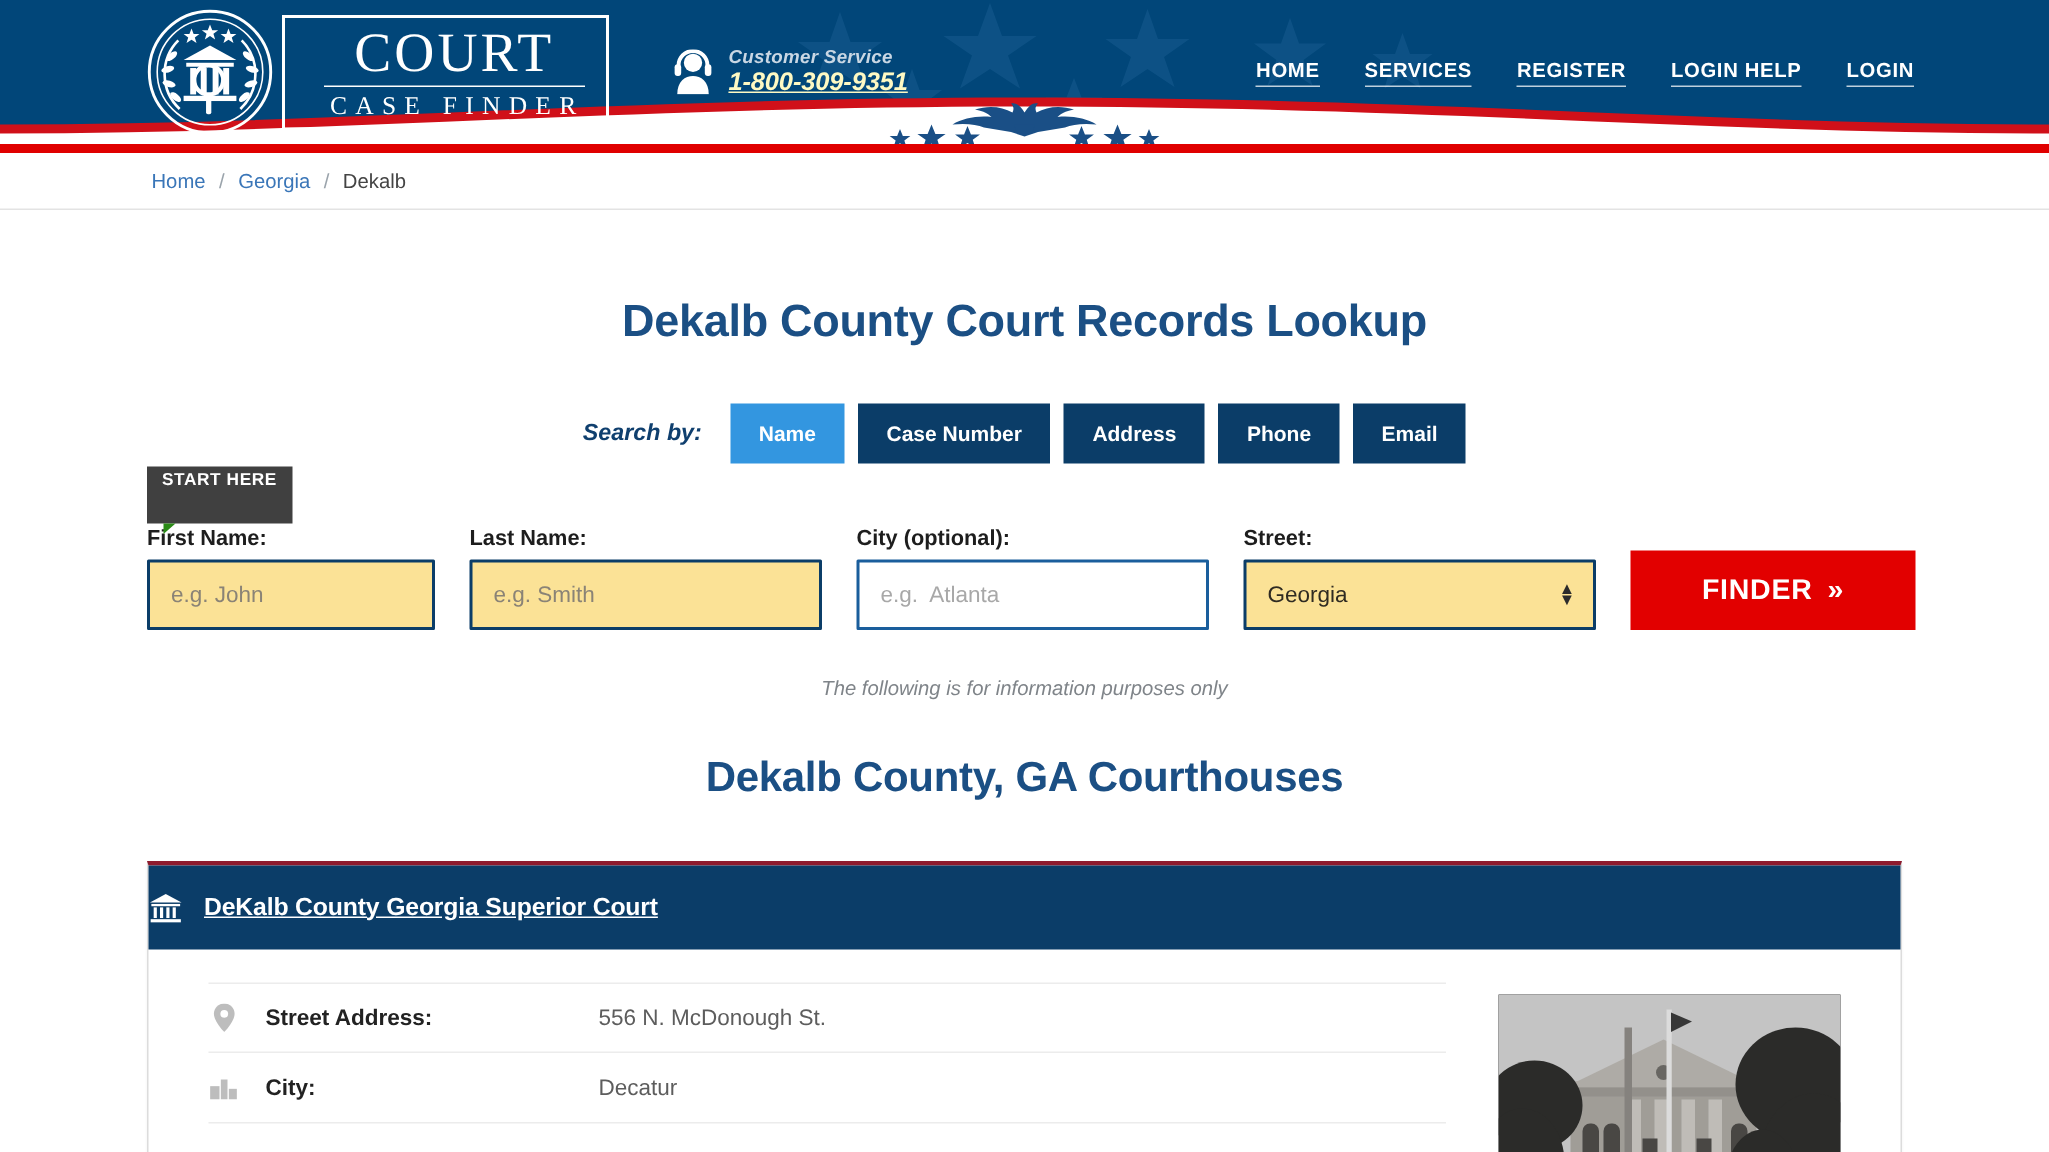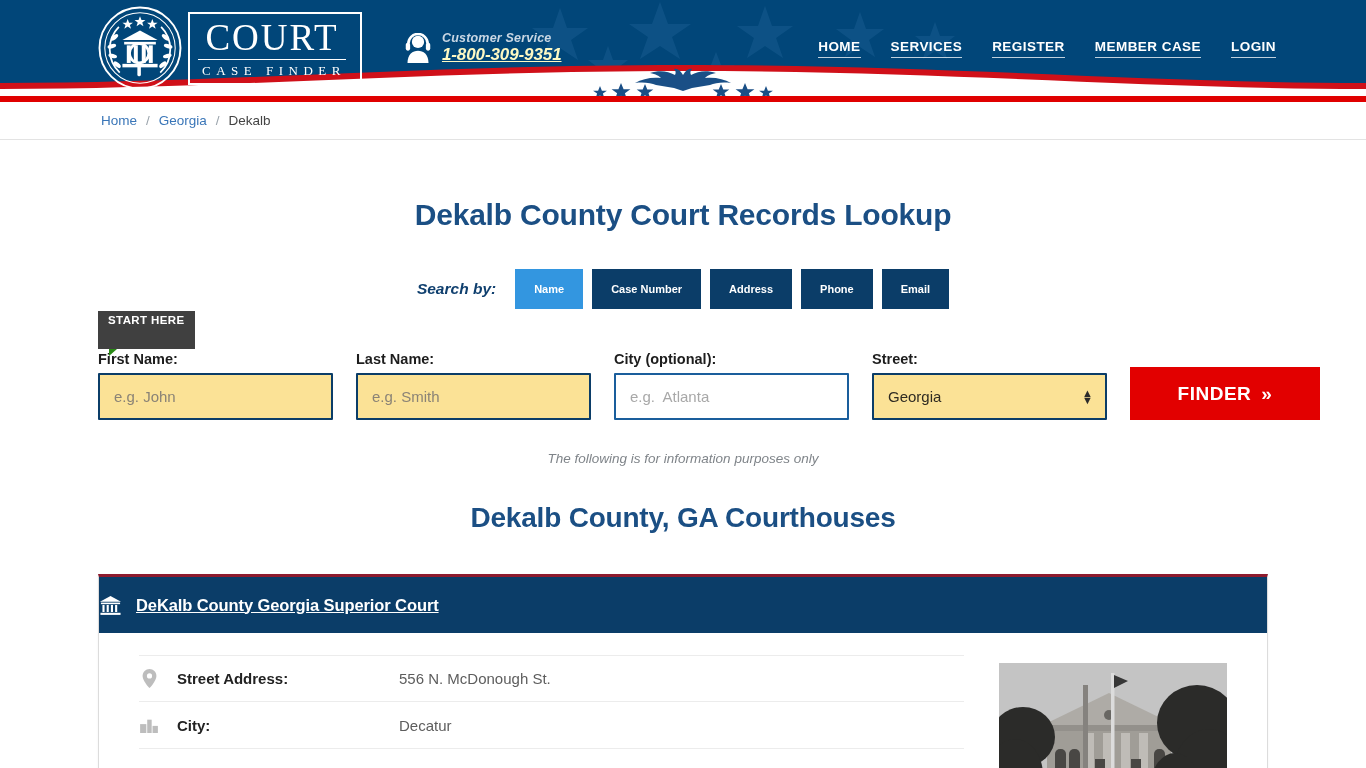--- a/index.html
+++ b/index.html
@@ -37,40 +37,40 @@
   }
   
   .logo-wrap {
     display: flex; align-items: center;
     margin-left: 96px;
     height: 96px;
   }
   .logo-seal { width: 88px; height: 88px; flex: 0 0 88px; }
   .logo-text-box {
     border: 2px solid #ffffff;
-    padding: 5px 14px 6px 8px;
+    padding: 5px 14px 6px 26px;
     margin-left: 4px;
     text-align: center;
     line-height: 1;
   }
   .logo-word {
     font-family: "Liberation Serif", serif;
     color: #fff;
     font-size: 37px;
     letter-spacing: 2px;
     font-weight: 400;
     display: block;
     border-bottom: 1.5px solid #ffffff;
     padding-bottom: 3px;
   }
   .logo-sub {
     display: block;
     color: #fff;
     font-family: "Liberation Serif", serif;
-    font-size: 13px;
+    font-size: 17px;
     letter-spacing: 5.5px;
     padding-top: 4px;
     padding-left: 4px;
   }
 
   
   .cs-block {
     display: flex; align-items: center;
     margin-left: 42px;
   }
@@ -170,21 +170,21 @@
   .searchby-label {
     color: #0f3f6e;
     font-size: 15.5px;
     font-style: italic;
     font-weight: bold;
     margin-right: 19px;
   }
   .tab-btn {
     background: #0b3d68;
     color: #ffffff;
-    font-size: 11px;
+    font-size: 14px;
     font-weight: bold;
     border: none;
     height: 40px;
     padding: 0 19px;
     margin-right: 9px;
     cursor: pointer;
     font-family: "Liberation Sans", sans-serif;
     text-align: center;
   }
   .tab-btn:last-child { margin-right: 0; }
@@ -240,21 +240,21 @@
     font-family: "Liberation Sans", sans-serif;
     border-radius: 1px;
   }
   .field-input::placeholder { color: #8a8376; }
   .field-input.plain {
     background: #ffffff;
     border: 2px solid #1a5e9c;
     color: #9a9a9a;
   }
   .field-input.plain::placeholder { color: #a8a8a8; }
-  .f-first { width: 235px; }
+  .f-first { width: 192px; }
   .f-last  { width: 235px; }
   .f-city  { width: 235px; }
   .select-box {
     height: 47px;
     width: 235px;
     border: 2px solid #0b3d68;
     background: #fbe296;
     display: flex;
     align-items: center;
     padding: 0 12px 0 14px;
@@ -446,21 +446,21 @@
       <div class="cs-lines">
         <div class="cs-label">Customer Service</div>
         <div class="cs-phone">1-800-309-9351</div>
       </div>
     </div>
 
     <nav class="main-nav">
       <a class="nav-link" href="#">HOME</a>
       <a class="nav-link" href="#">SERVICES</a>
       <a class="nav-link" href="#">REGISTER</a>
-      <a class="nav-link" href="#">MEMBER CASE</a>
+      <a class="nav-link" href="#">LOGIN HELP</a>
       <a class="nav-link" href="#">LOGIN</a>
     </nav>
   </div>
 
   <svg class="swoosh" viewBox="0 0 1366 44" preserveAspectRatio="none">
     <path d="M0,44 L0,34 C220,34 420,16 683,16 C946,16 1146,34 1366,34 L1366,44 Z" fill="#ffffff"></path>
     <path d="M0,30 C220,30 420,12 683,12 C946,12 1146,30 1366,30 L1366,36 C1146,36 946,18 683,18 C420,18 220,36 0,36 Z" fill="#d01019"></path>
   </svg>
   <svg class="swoosh" viewBox="0 0 1366 44" style="z-index:3;">
     <g fill="#1a4f86">

